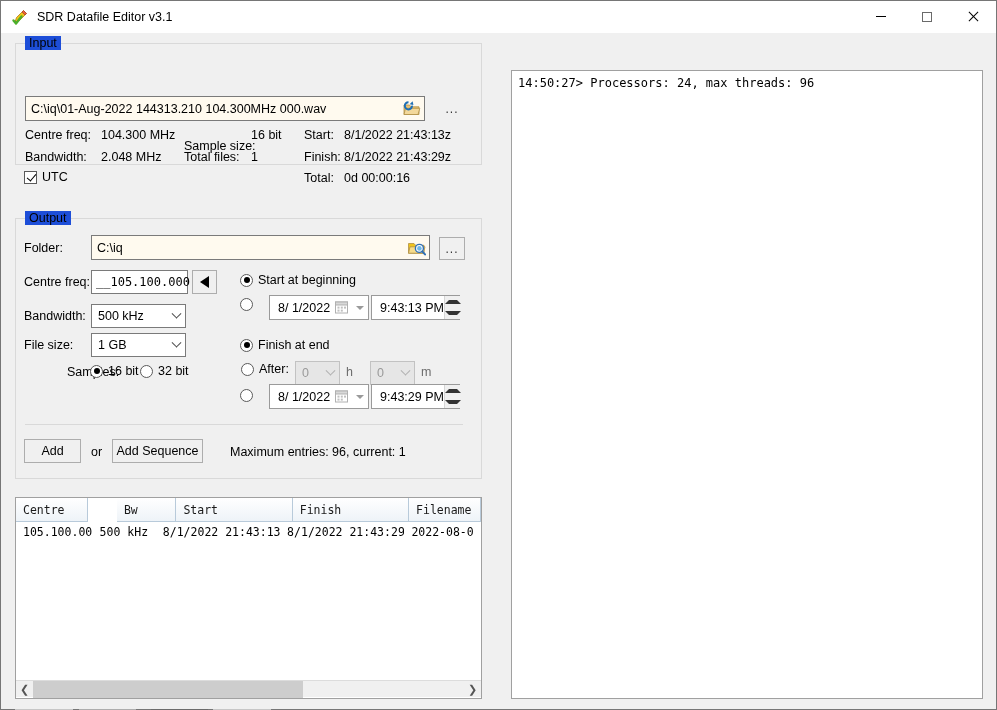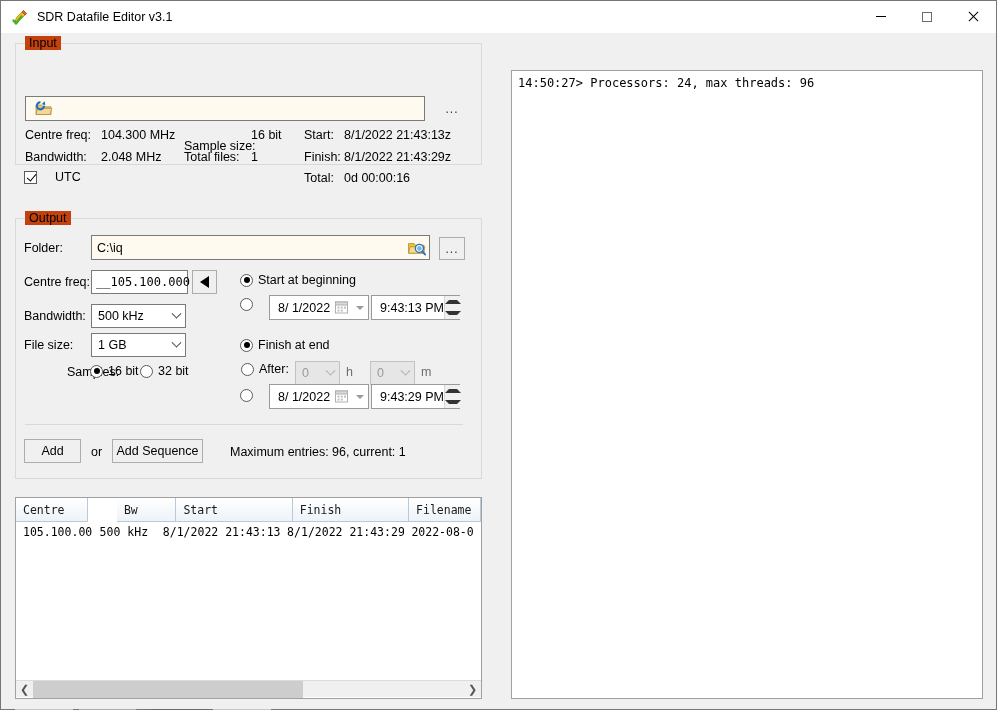--- a/index.html
+++ b/index.html
@@ -43,21 +43,21 @@
   .body { flex:1; position:relative; }
 
   
   .group {
     position:absolute;
     border:1px solid #d9d9d9;
     background:transparent;
   }
   .group > .legend {
     position:absolute; top:-8px; left:9px;
-    background:#c2410c; padding:0 4px;
+    background:#1d4ed8; padding:0 4px;
     font-size:12.5px; color:#000;
   }
 
   
   .tb {
     background:#fffaef; border:1px solid #7a7a7a;
     height:25px; display:flex; align-items:center;
     padding-left:5px; font-size:12.5px; color:#000;
     position:absolute;
   }
@@ -101,21 +101,21 @@
   .combo.disabled .chev { border-color:#b0b0b0; }
 
   .radio { position:absolute; display:flex; align-items:center; gap:5px; font-size:12.5px; }
   .radio .dot {
     width:13px; height:13px; border-radius:50%;
     border:1px solid #5a5a5a; background:#fff;
     display:flex; align-items:center; justify-content:center; flex:0 0 13px;
   }
   .radio .dot.on:after { content:""; width:6px; height:6px; border-radius:50%; background:#000; }
 
-  .check { position:absolute; display:flex; align-items:center; gap:18px; font-size:12.5px; }
+  .check { position:absolute; display:flex; align-items:center; gap:5px; font-size:12.5px; }
   .check .box {
     width:13px; height:13px; border:1px solid #5a5a5a; background:#fff;
     position:relative; flex:0 0 13px;
   }
   .check .box.on:after {
     content:""; position:absolute; left:3.5px; top:0.5px;
     width:4px; height:8px; border-right:1.6px solid #000; border-bottom:1.6px solid #000;
     transform: rotate(40deg);
   }
 
@@ -201,20 +201,21 @@
     </div>
   </div>
 
   <div class="body">
 
     <div class="group" style="left:14px; top:10px; width:467px; height:122px;">
       <div class="legend">Input</div>
     </div>
 
     <div class="tb" style="left:24px; top:63px; width:400px;">
+      <div class="val">C:\iq\01-Aug-2022 144313.210 104.300MHz 000.wav</div>
       <div class="inner-btn">
         <svg width="19" height="17" viewBox="0 0 19 17">
           <path d="M2 5 H7.5 L9 6.8 H17 V14.5 H2 Z" fill="#e8c276" stroke="#b08f45" stroke-width="0.8"></path>
           <path d="M3.5 8.3 H17.8 L16 14.5 H2 Z" fill="#f3d89a" stroke="#b08f45" stroke-width="0.8"></path>
           <path d="M6.5 2.2 A3.6 3.6 0 1 0 10 5.6" fill="none" stroke="#1f6fb5" stroke-width="2"></path>
           <path d="M10.6 1.2 L11.4 5 L7.6 4.2 Z" fill="#1f6fb5"></path>
         </svg>
       </div>
     </div>
     <div class="ellipsis-btn flat" style="left:438px; top:64px;">...</div>

